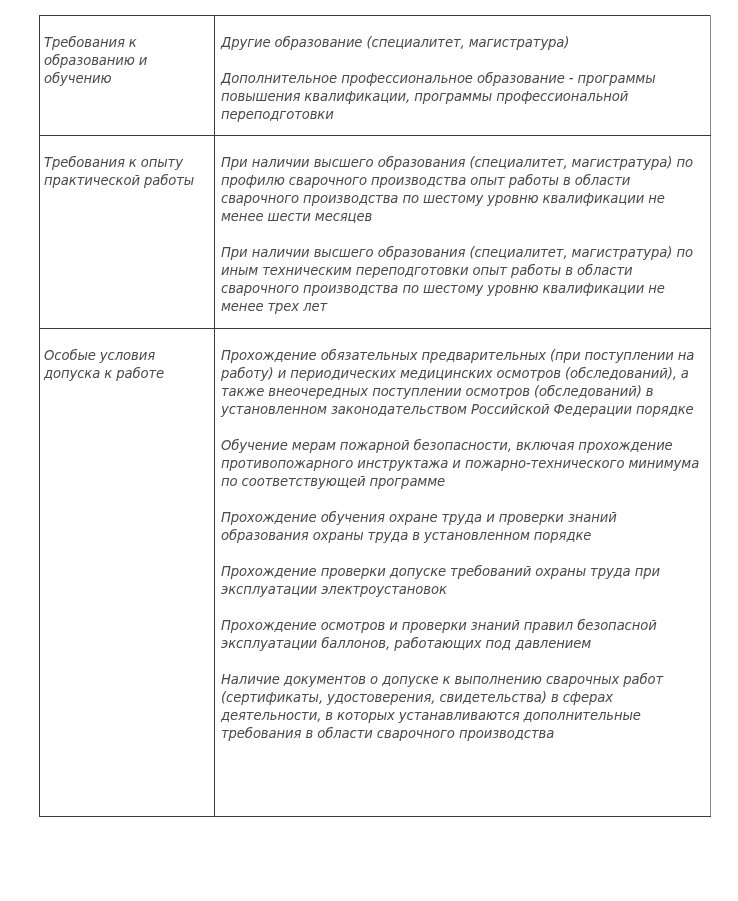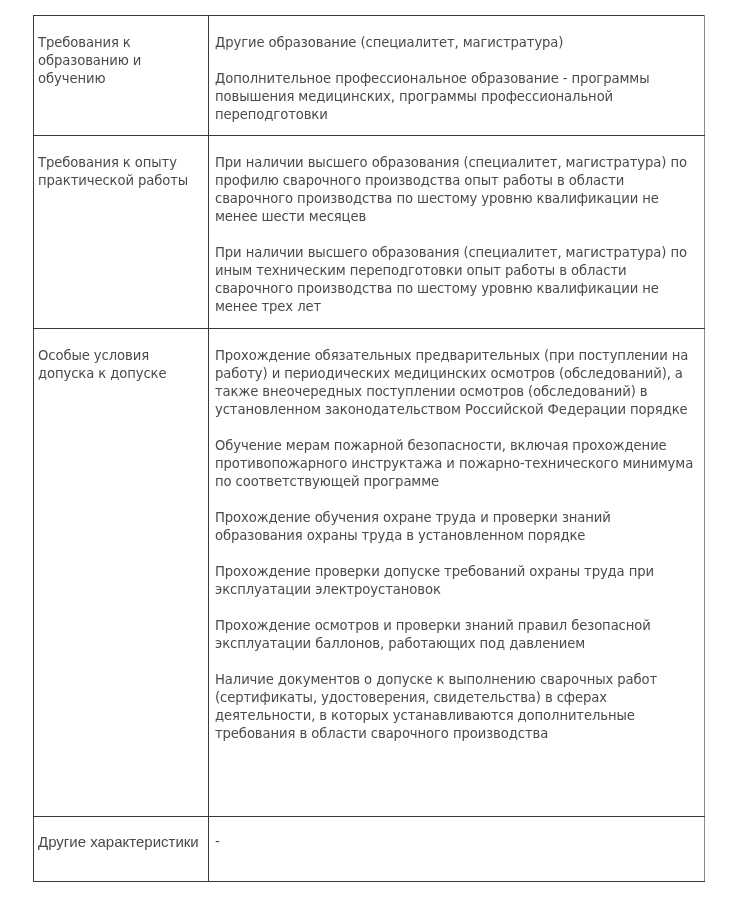--- a/index.html
+++ b/index.html
@@ -9,26 +9,27 @@
     }
     body {
       width: 738px;
       height: 901px;
       position: relative;
       overflow: hidden;
       font-family: "DejaVu Sans", sans-serif;
     }
     .doc-table {
       position: absolute;
-      left: 33px;
+      left: 39px;
       top: 15px;
       width: 671px;
       border-collapse: collapse;
       table-layout: fixed;
       color: #4a4a4a;
+      font-style: italic;
       font-size: 13.2px;
       line-height: 18px;
       letter-spacing: -0.1px;
     }
     .doc-table td {
       border: 1.5px solid #3a3a3a;
       vertical-align: top;
       padding: 0;
     }
     .doc-table td.right-col {
@@ -71,54 +72,44 @@
     <col class="col-value">
   </colgroup>
   <tbody>
     <tr class="row-education">
       <td>
         <div class="cell-inner-label">Требования к образованию и обучению</div>
       </td>
       <td class="right-col">
         <div class="cell-inner-value">
           <p class="para">Другие образование (специалитет, магистратура)</p>
-          <p class="para">Дополнительное профессиональное образование - программы повышения медицинских, программы профессиональной переподготовки</p>
+          <p class="para">Дополнительное профессиональное образование - программы повышения квалификации, программы профессиональной переподготовки</p>
         </div>
       </td>
     </tr>
     <tr class="row-experience">
       <td>
         <div class="cell-inner-label">Требования к опыту практической работы</div>
       </td>
       <td class="right-col">
         <div class="cell-inner-value">
           <p class="para">При наличии высшего образования (специалитет, магистратура) по профилю сварочного производства опыт работы в области сварочного производства по шестому уровню квалификации не менее шести месяцев</p>
           <p class="para">При наличии высшего образования (специалитет, магистратура) по иным техническим переподготовки опыт работы в области сварочного производства по шестому уровню квалификации не менее трех лет</p>
         </div>
       </td>
     </tr>
     <tr class="row-conditions">
       <td>
-        <div class="cell-inner-label">Особые условия допуска к допуске</div>
+        <div class="cell-inner-label">Особые условия допуска к работе</div>
       </td>
       <td class="right-col">
         <div class="cell-inner-value">
           <p class="para">Прохождение обязательных предварительных (при поступлении на работу) и периодических медицинских осмотров (обследований), а также внеочередных поступлении осмотров (обследований) в установленном законодательством Российской Федерации порядке</p>
           <p class="para">Обучение мерам пожарной безопасности, включая прохождение противопожарного инструктажа и пожарно-технического минимума по соответствующей программе</p>
           <p class="para">Прохождение обучения охране труда и проверки знаний образования охраны труда в установленном порядке</p>
           <p class="para">Прохождение проверки допуске требований охраны труда при эксплуатации электроустановок</p>
           <p class="para">Прохождение осмотров и проверки знаний правил безопасной эксплуатации баллонов, работающих под давлением</p>
           <p class="para">Наличие документов о допуске к выполнению сварочных работ (сертификаты, удостоверения, свидетельства) в сферах деятельности, в которых устанавливаются дополнительные требования в области сварочного производства</p>
         </div>
       </td>
     </tr>
-    <tr class="row-other">
-      <td>
-        <div class="cell-inner-label">Другие характеристики</div>
-      </td>
-      <td class="right-col">
-        <div class="cell-inner-value">
-          <p class="para">-</p>
-        </div>
-      </td>
-    </tr>
   </tbody>
 </table>
 
 </body></html>

